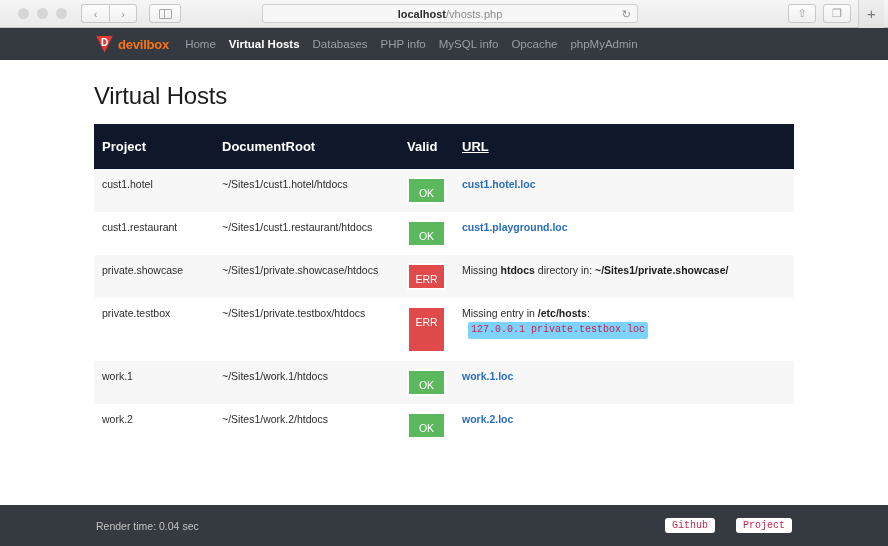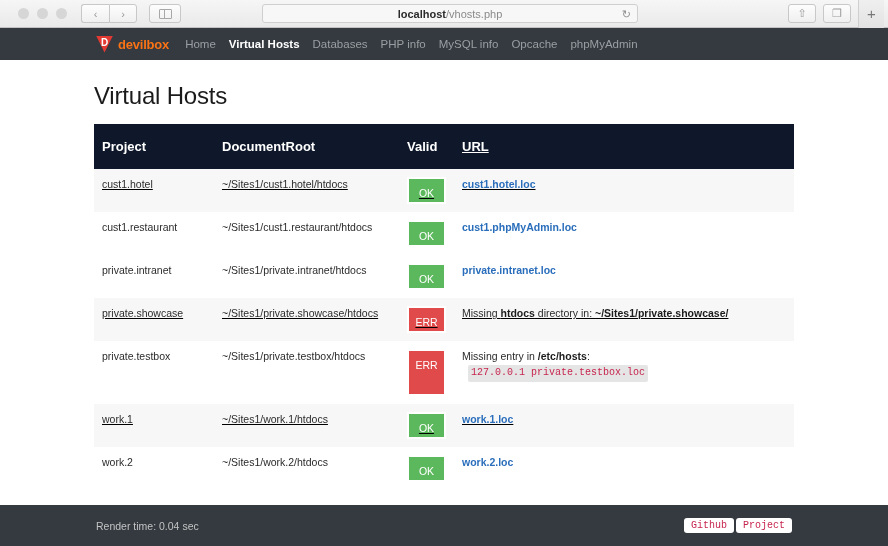--- a/index.html
+++ b/index.html
@@ -104,21 +104,21 @@
     font-weight: bold;
     text-align: left;
     padding: 15px 8px;
   }
   .col-project { width: 120px; }
   .col-docroot { width: 185px; }
   .col-valid   { width: 55px; }
   .col-url     { width: auto; text-decoration: underline; }
 
   table.vhosts tbody tr { background: #ffffff; }
-  table.vhosts tbody tr.odd { background: #f7f7f7; text-decoration: underline; }
+  table.vhosts tbody tr.odd { background: #f7f7f7; }
 
   table.vhosts tbody td {
     padding: 8px;
     font-size: 10.5px;
     color: #2b2b2b;
     vertical-align: top;
     line-height: 1.45;
   }
   td.valid-cell { padding: 0; width: 55px; }
   .badge {
@@ -132,21 +132,21 @@
   }
   .badge.ok  { background: #5cb85c; }
   .badge.err { background: #e04a4a; }
   td.valid-cell.mid  .badge { min-height: 47px; }
 
   a.url-link { color: #2a6ebb; text-decoration: none; font-weight: bold; font-size: 10.5px; }
   .msg b { font-weight: bold; color: #1b1b1b; }
   .code {
     font-family: "Liberation Mono", monospace;
     color: #c7254e;
-    background: #e5e5e5;
+    background: #7dd3fc;
     font-size: 10px;
     padding: 1px 3px;
     border-radius: 2px;
     display: inline-block;
     margin: 1px 0 1px 6px;
   }
   .msg-line { display: block; }
 
   
   .footer {
@@ -160,21 +160,21 @@
     font-size: 10.5px;
   }
   .footer-inner {
     width: 100%;
     padding: 0 96px;
     display: flex;
     align-items: center;
     justify-content: space-between;
     text-align: right;
   }
-  .footer-btns { display: flex; gap: 2px; }
+  .footer-btns { display: flex; gap: 21px; }
   .footer-btn {
     background: #ffffff;
     color: #c7254e;
     font-family: "Liberation Mono", monospace;
     font-size: 10px;
     padding: 2px 7px;
     border-radius: 3px;
     text-decoration: none;
   }
   .content-wrap { position: relative; height: 486px; }
@@ -259,29 +259,21 @@
                 <div class="badge ok">OK</div>
               </td>
               <td><a class="url-link" href="#">cust1.hotel.loc</a></td>
             </tr>
             <tr class="">
               <td>cust1.restaurant</td>
               <td>~/Sites1/cust1.restaurant/htdocs</td>
               <td class="valid-cell">
                 <div class="badge ok">OK</div>
               </td>
-              <td><a class="url-link" href="#">cust1.phpMyAdmin.loc</a></td>
-            </tr>
-            <tr class="">
-              <td>private.intranet</td>
-              <td>~/Sites1/private.intranet/htdocs</td>
-              <td class="valid-cell">
-                <div class="badge ok">OK</div>
-              </td>
-              <td><a class="url-link" href="#">private.intranet.loc</a></td>
+              <td><a class="url-link" href="#">cust1.playground.loc</a></td>
             </tr>
             <tr class="odd">
               <td>private.showcase</td>
               <td>~/Sites1/private.showcase/htdocs</td>
               <td class="valid-cell">
                 <div class="badge err">ERR</div>
               </td>
               <td>
                 <div class="msg">
                   <span class="msg-line">Missing <b>htdocs</b> directory in: <b>~/Sites1/private.showcase/</b></span>

